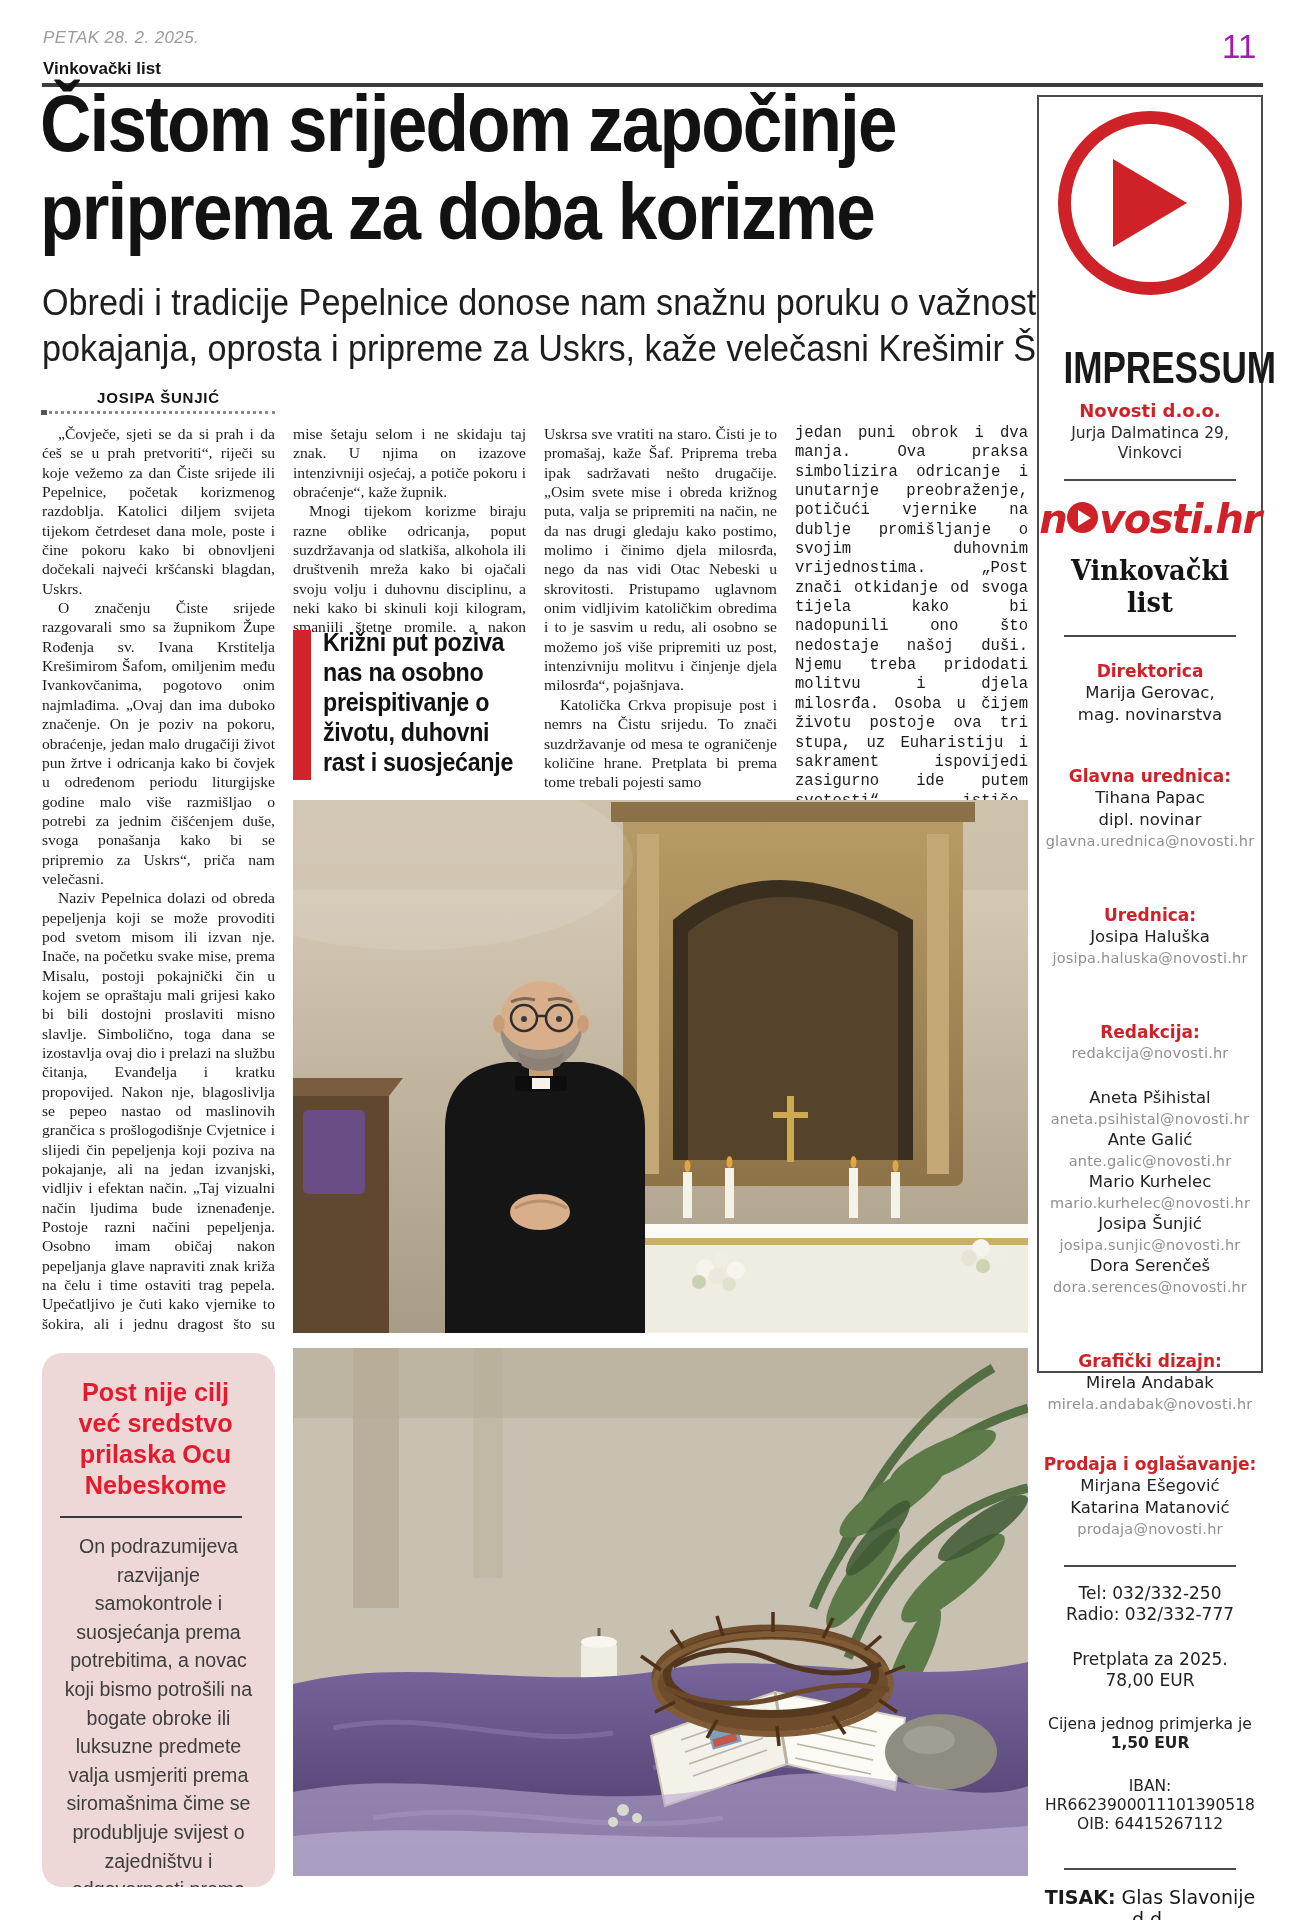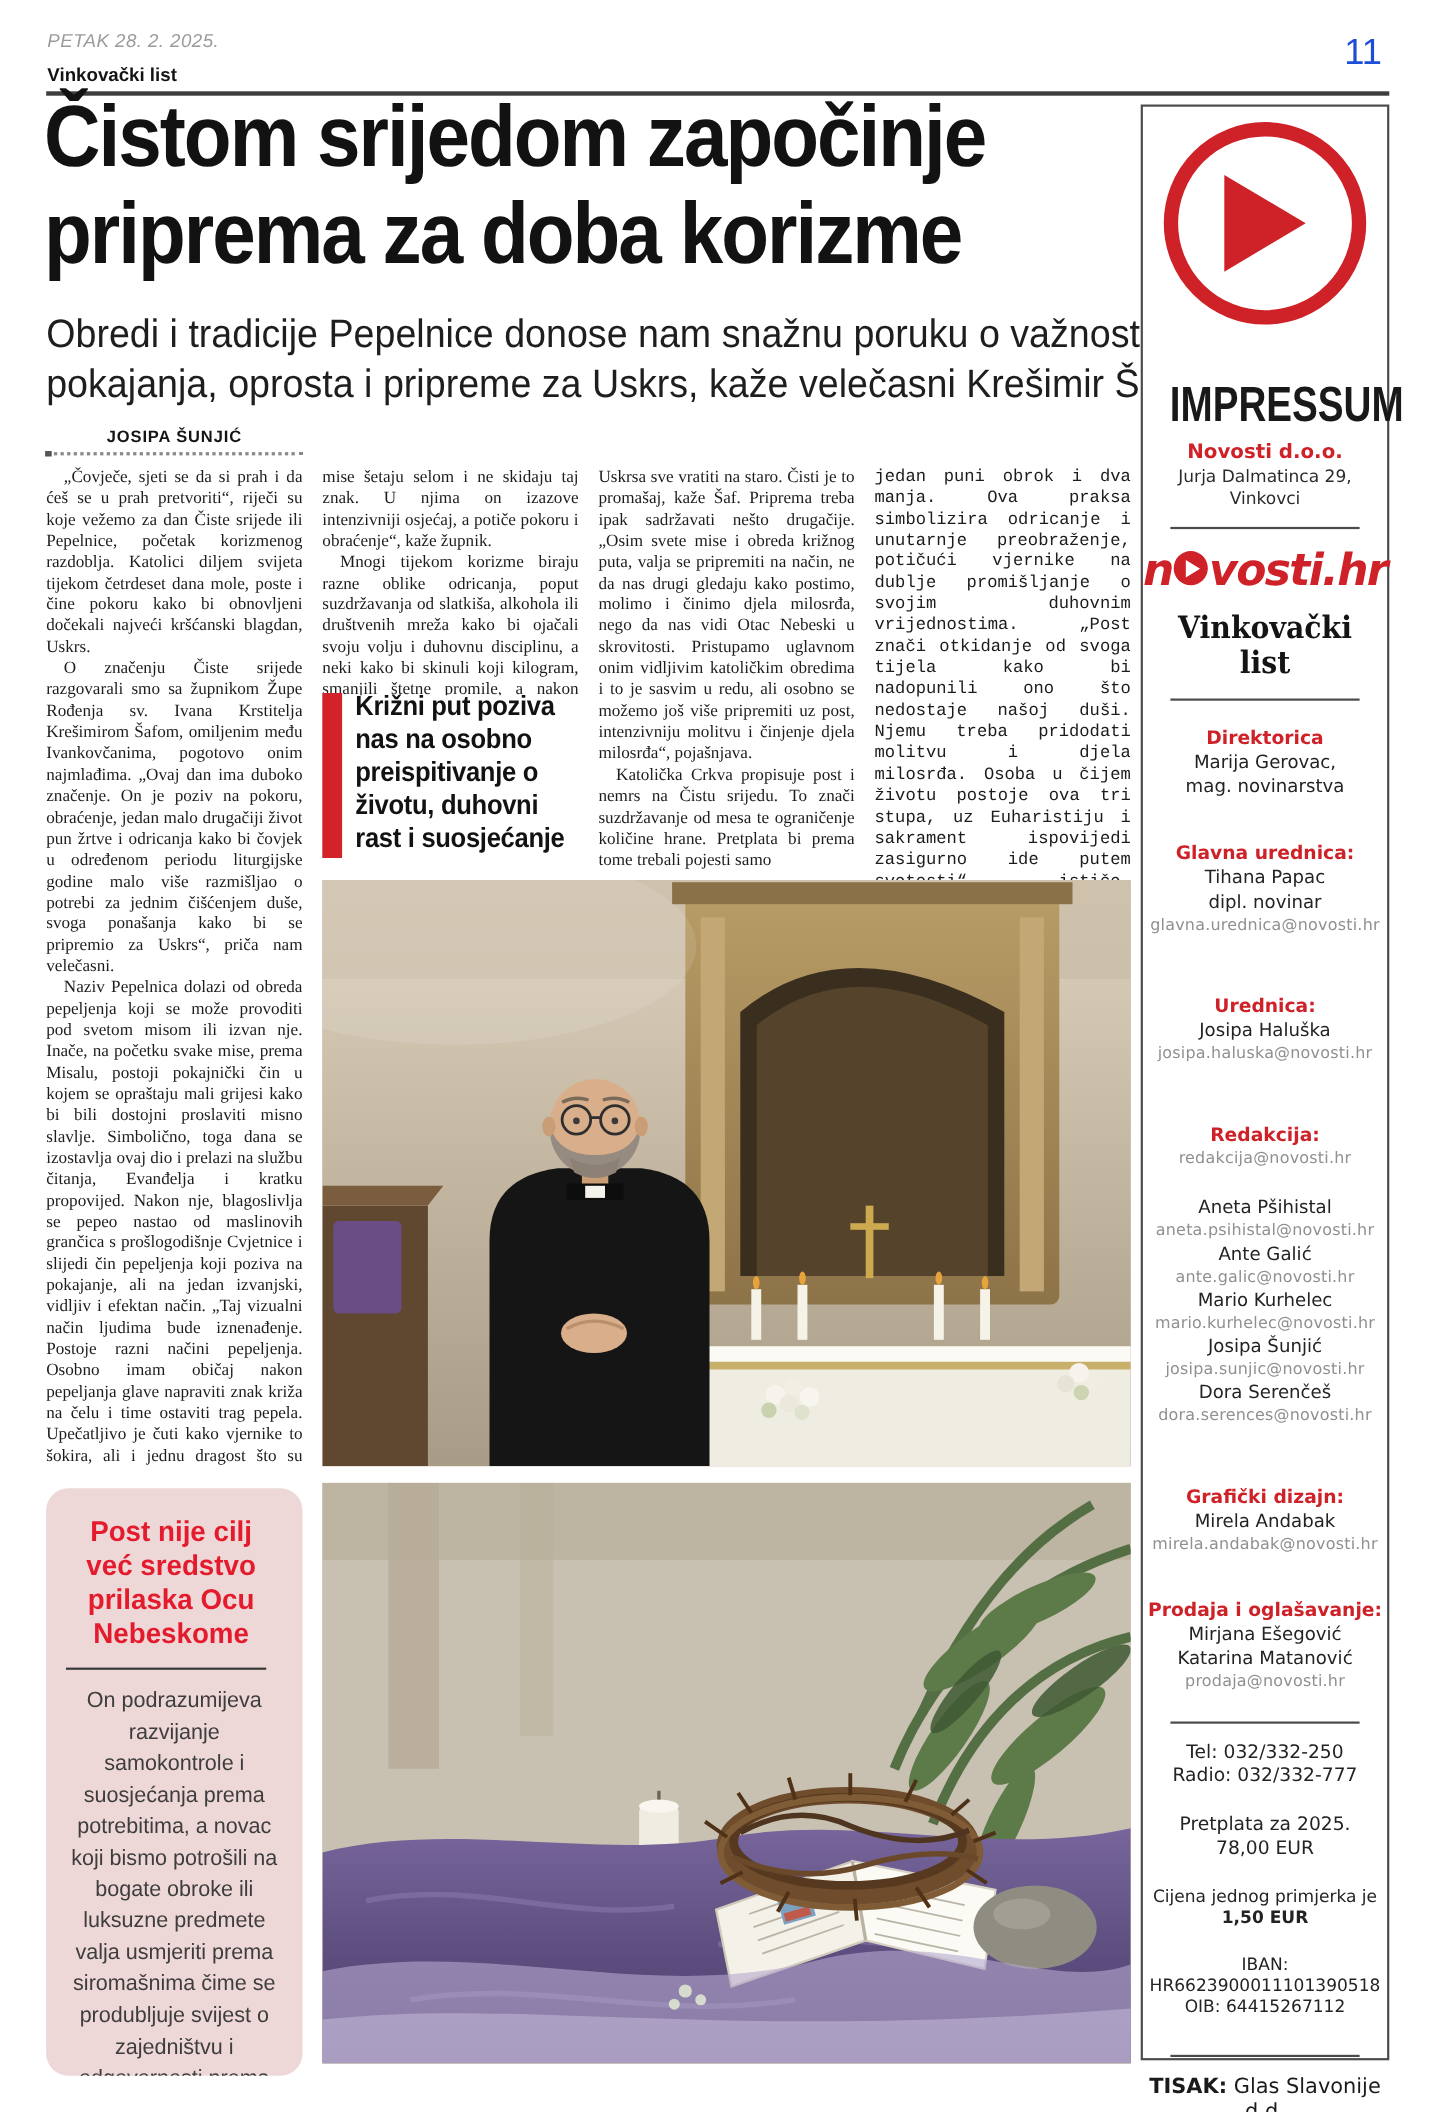--- a/index.html
+++ b/index.html
@@ -1,21 +1,21 @@
 <!DOCTYPE html>
 <html lang="hr"><head>
 <meta charset="utf-8">
 <style>
   html,body{margin:0;padding:0;background:#e8e8e8;}
   .page{position:relative;width:1311px;height:1920px;background:#ffffff;overflow:hidden;
         font-family:"Liberation Sans",sans-serif;color:#1b1b1b;}
   
   .hdr-date{position:absolute;left:43px;top:28px;font-size:17px;color:#9b9b9b;letter-spacing:.4px;font-style:italic;}
   .hdr-masthead{position:absolute;left:43px;top:59px;font-size:17px;font-weight:bold;color:#141414;}
-  .hdr-pagenum{position:absolute;left:1222px;top:28px;font-size:33px;color:#1d4ed8;}
+  .hdr-pagenum{position:absolute;left:1222px;top:28px;font-size:33px;color:#a21caf;}
   .hdr-rule{position:absolute;left:42px;top:83px;width:1221px;height:4px;background:#3d3d3d;}
   
   .headline{position:absolute;left:40px;top:80px;transform:scaleX(.9);transform-origin:left top;
             font-weight:bold;font-size:79px;line-height:88px;letter-spacing:-2px;color:#121212;white-space:nowrap;}
   .subheadline{position:absolute;left:42px;top:280px;transform:scaleX(.95);transform-origin:left top;
             font-size:36px;line-height:46px;color:#1e1e1e;white-space:nowrap;}
   
   .byline{position:absolute;left:42px;top:389px;width:233px;text-align:center;
           font-size:15px;font-weight:bold;letter-spacing:.8px;color:#141414;}
   .byline-rule{position:absolute;left:42px;top:411px;width:233px;border-top:3px dotted #8a8a8a;}
@@ -40,21 +40,21 @@
   #photo2{top:1348px;height:528px;}
   .photo svg{display:block;}
   
   .infobox{position:absolute;left:42px;top:1353px;width:233px;height:534px;box-sizing:border-box;
            background:#eed7d7;border-radius:20px;padding:24px 18px;overflow:hidden;text-align:center;}
   .ib-title{color:#e41b2c;font-weight:bold;font-size:26px;line-height:31px;
             transform:scaleX(.97);transform-origin:left top;}
   .ib-rule{width:182px;border:none;border-top:2px solid #3a3a3a;margin:15px 0 14px;}
   .ib-body{font-size:20px;line-height:28.6px;color:#3d3d3d;transform:scaleX(.98);transform-origin:left top;width:102%;}
   
-  .sidebar{position:absolute;left:1037px;top:95px;width:226px;height:1778px;box-sizing:border-box;
+  .sidebar{position:absolute;left:1037px;top:95px;width:226px;height:1278px;box-sizing:border-box;
            border:2px solid #4c4c4c;background:#fff;text-align:center;
            font-family:"DejaVu Sans","Liberation Sans",sans-serif;color:#222;}
   .sb-logo{margin:14px auto 0;width:158px;height:158px;border:13px solid #cf2128;border-radius:50%;position:relative;}
   .sb-tri{position:absolute;left:42px;top:35px;width:0;height:0;
           border-left:74px solid #cf2128;border-top:44px solid transparent;border-bottom:44px solid transparent;}
   .imp-h{margin-top:50px;font-family:"Liberation Sans",sans-serif;font-size:45px;line-height:45px;font-weight:bold;
          transform:scaleX(.78);color:#191919;}
   .imp-co{margin-top:11px;color:#cf2128;font-weight:bold;font-size:18px;line-height:20px;}
   .imp-addr{margin-top:2px;font-size:15.5px;line-height:20px;color:#2b2b2b;}
   .sb-rule{width:172px;border:none;border-top:2px solid #4a4a4a;margin:16px auto;}

